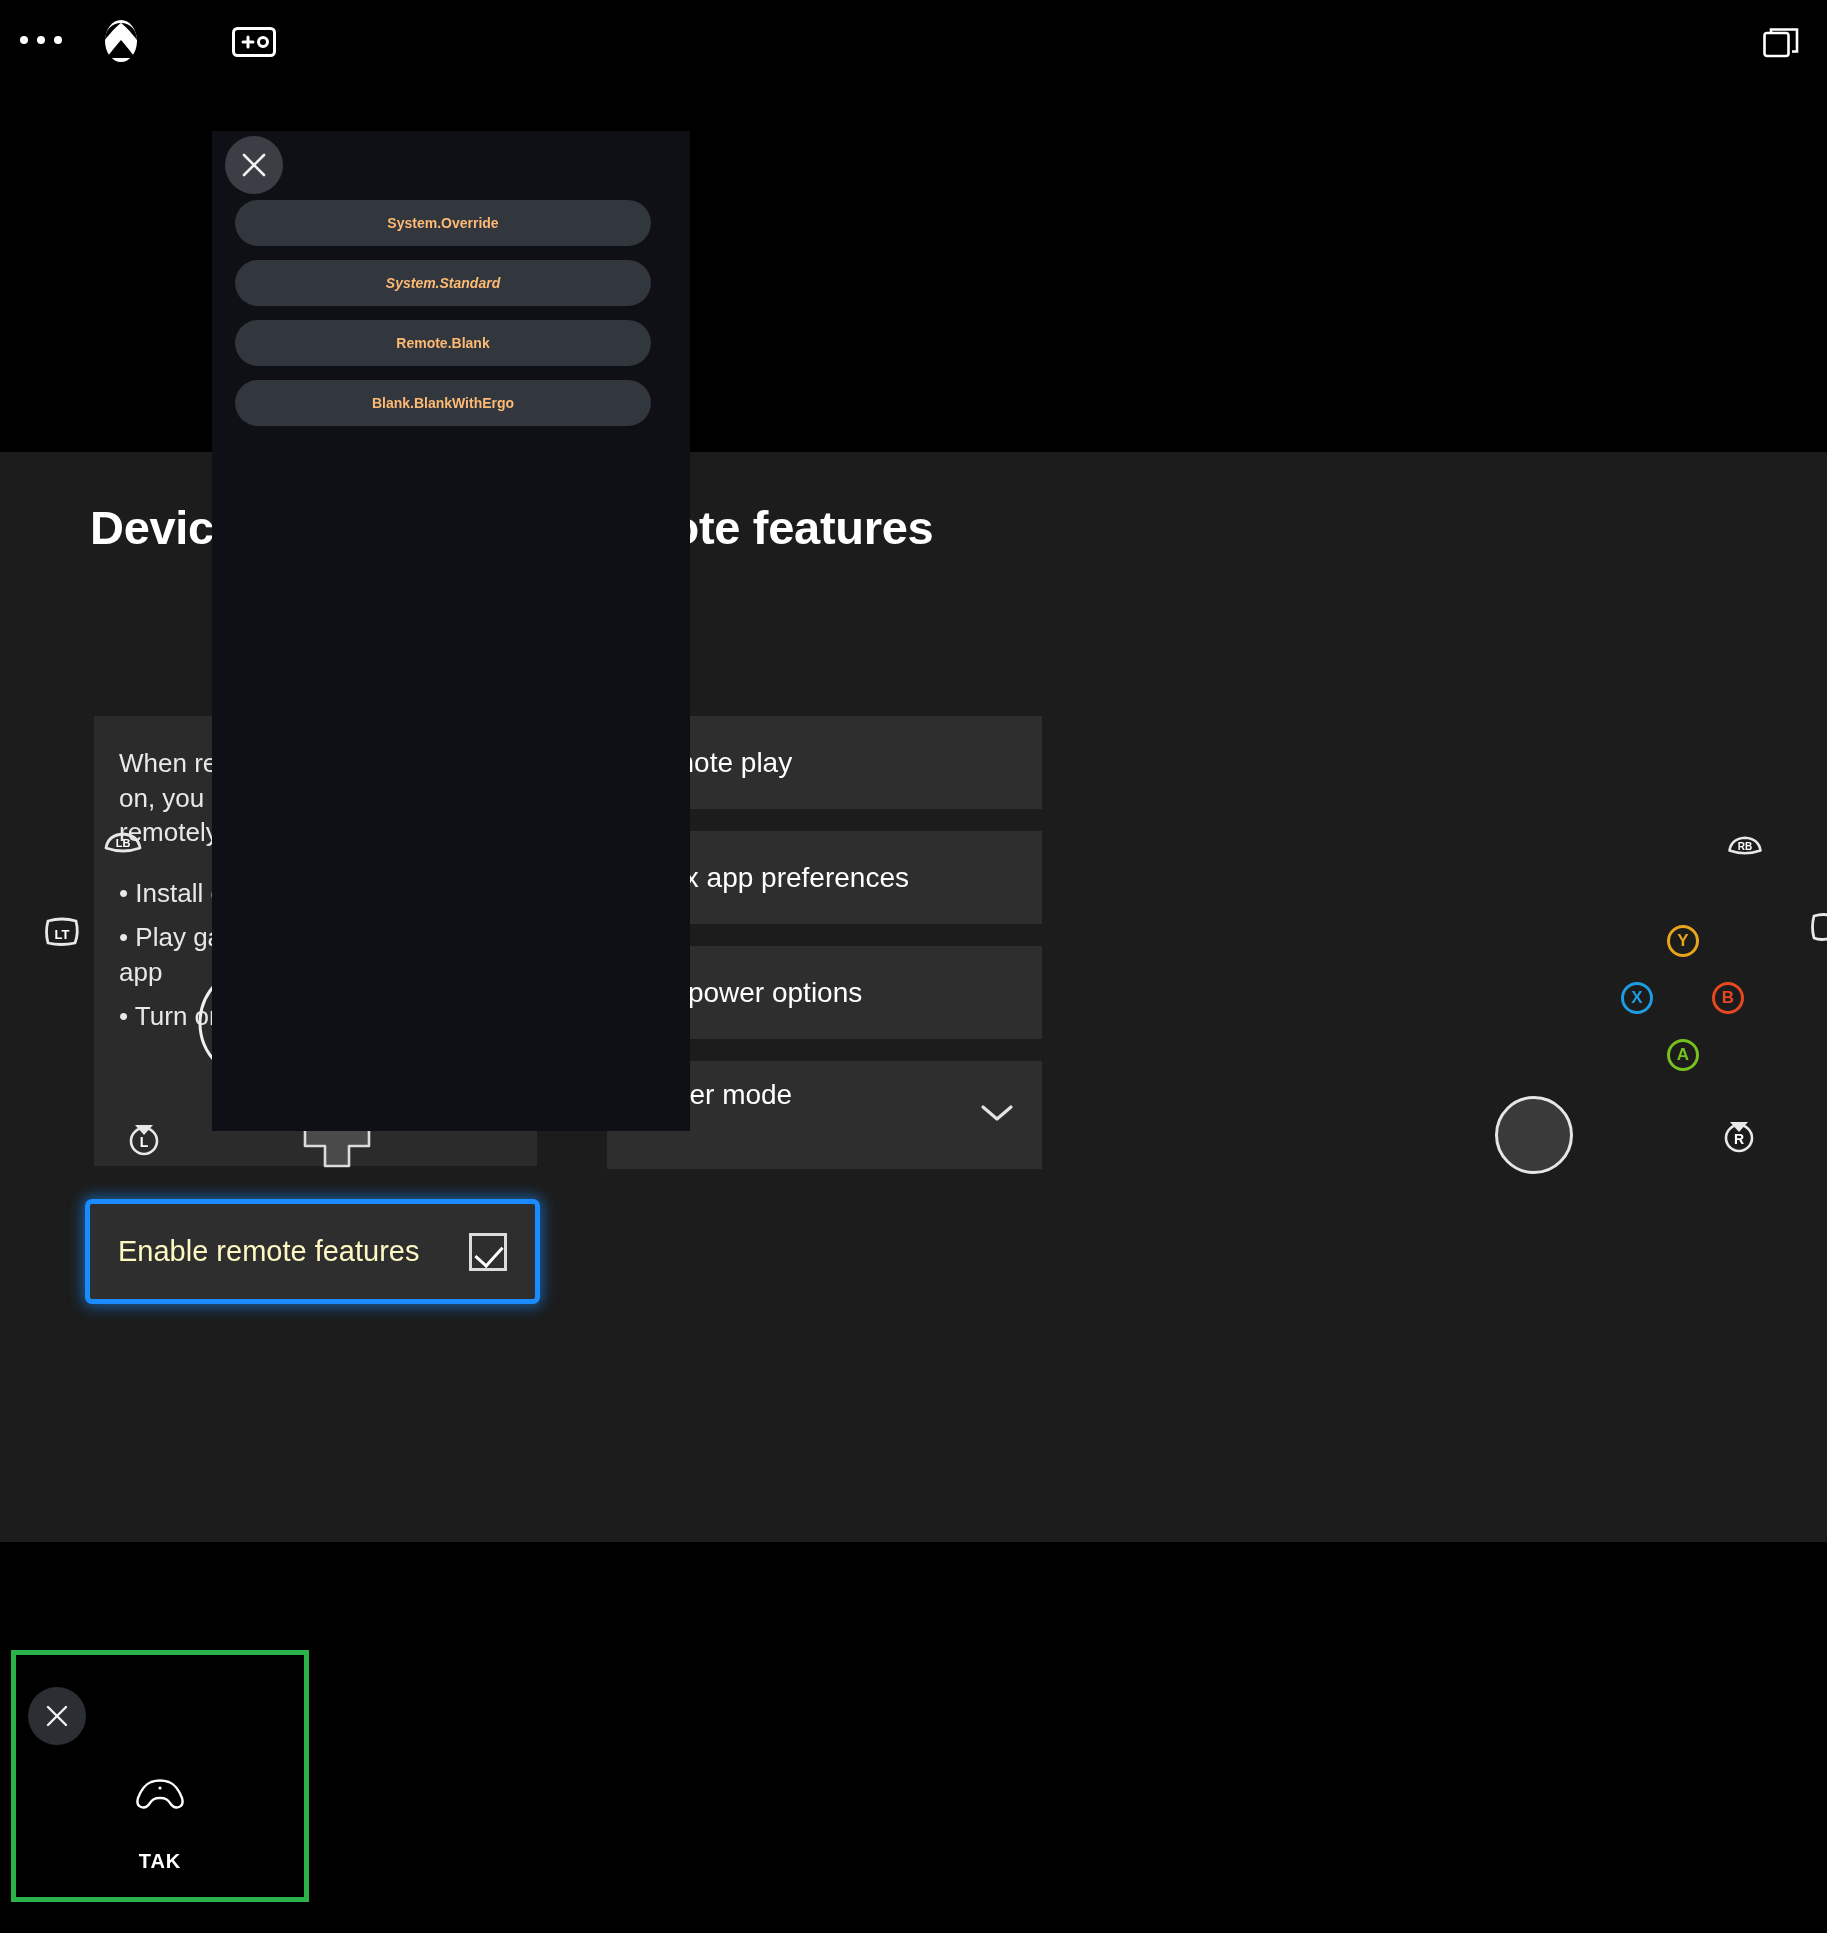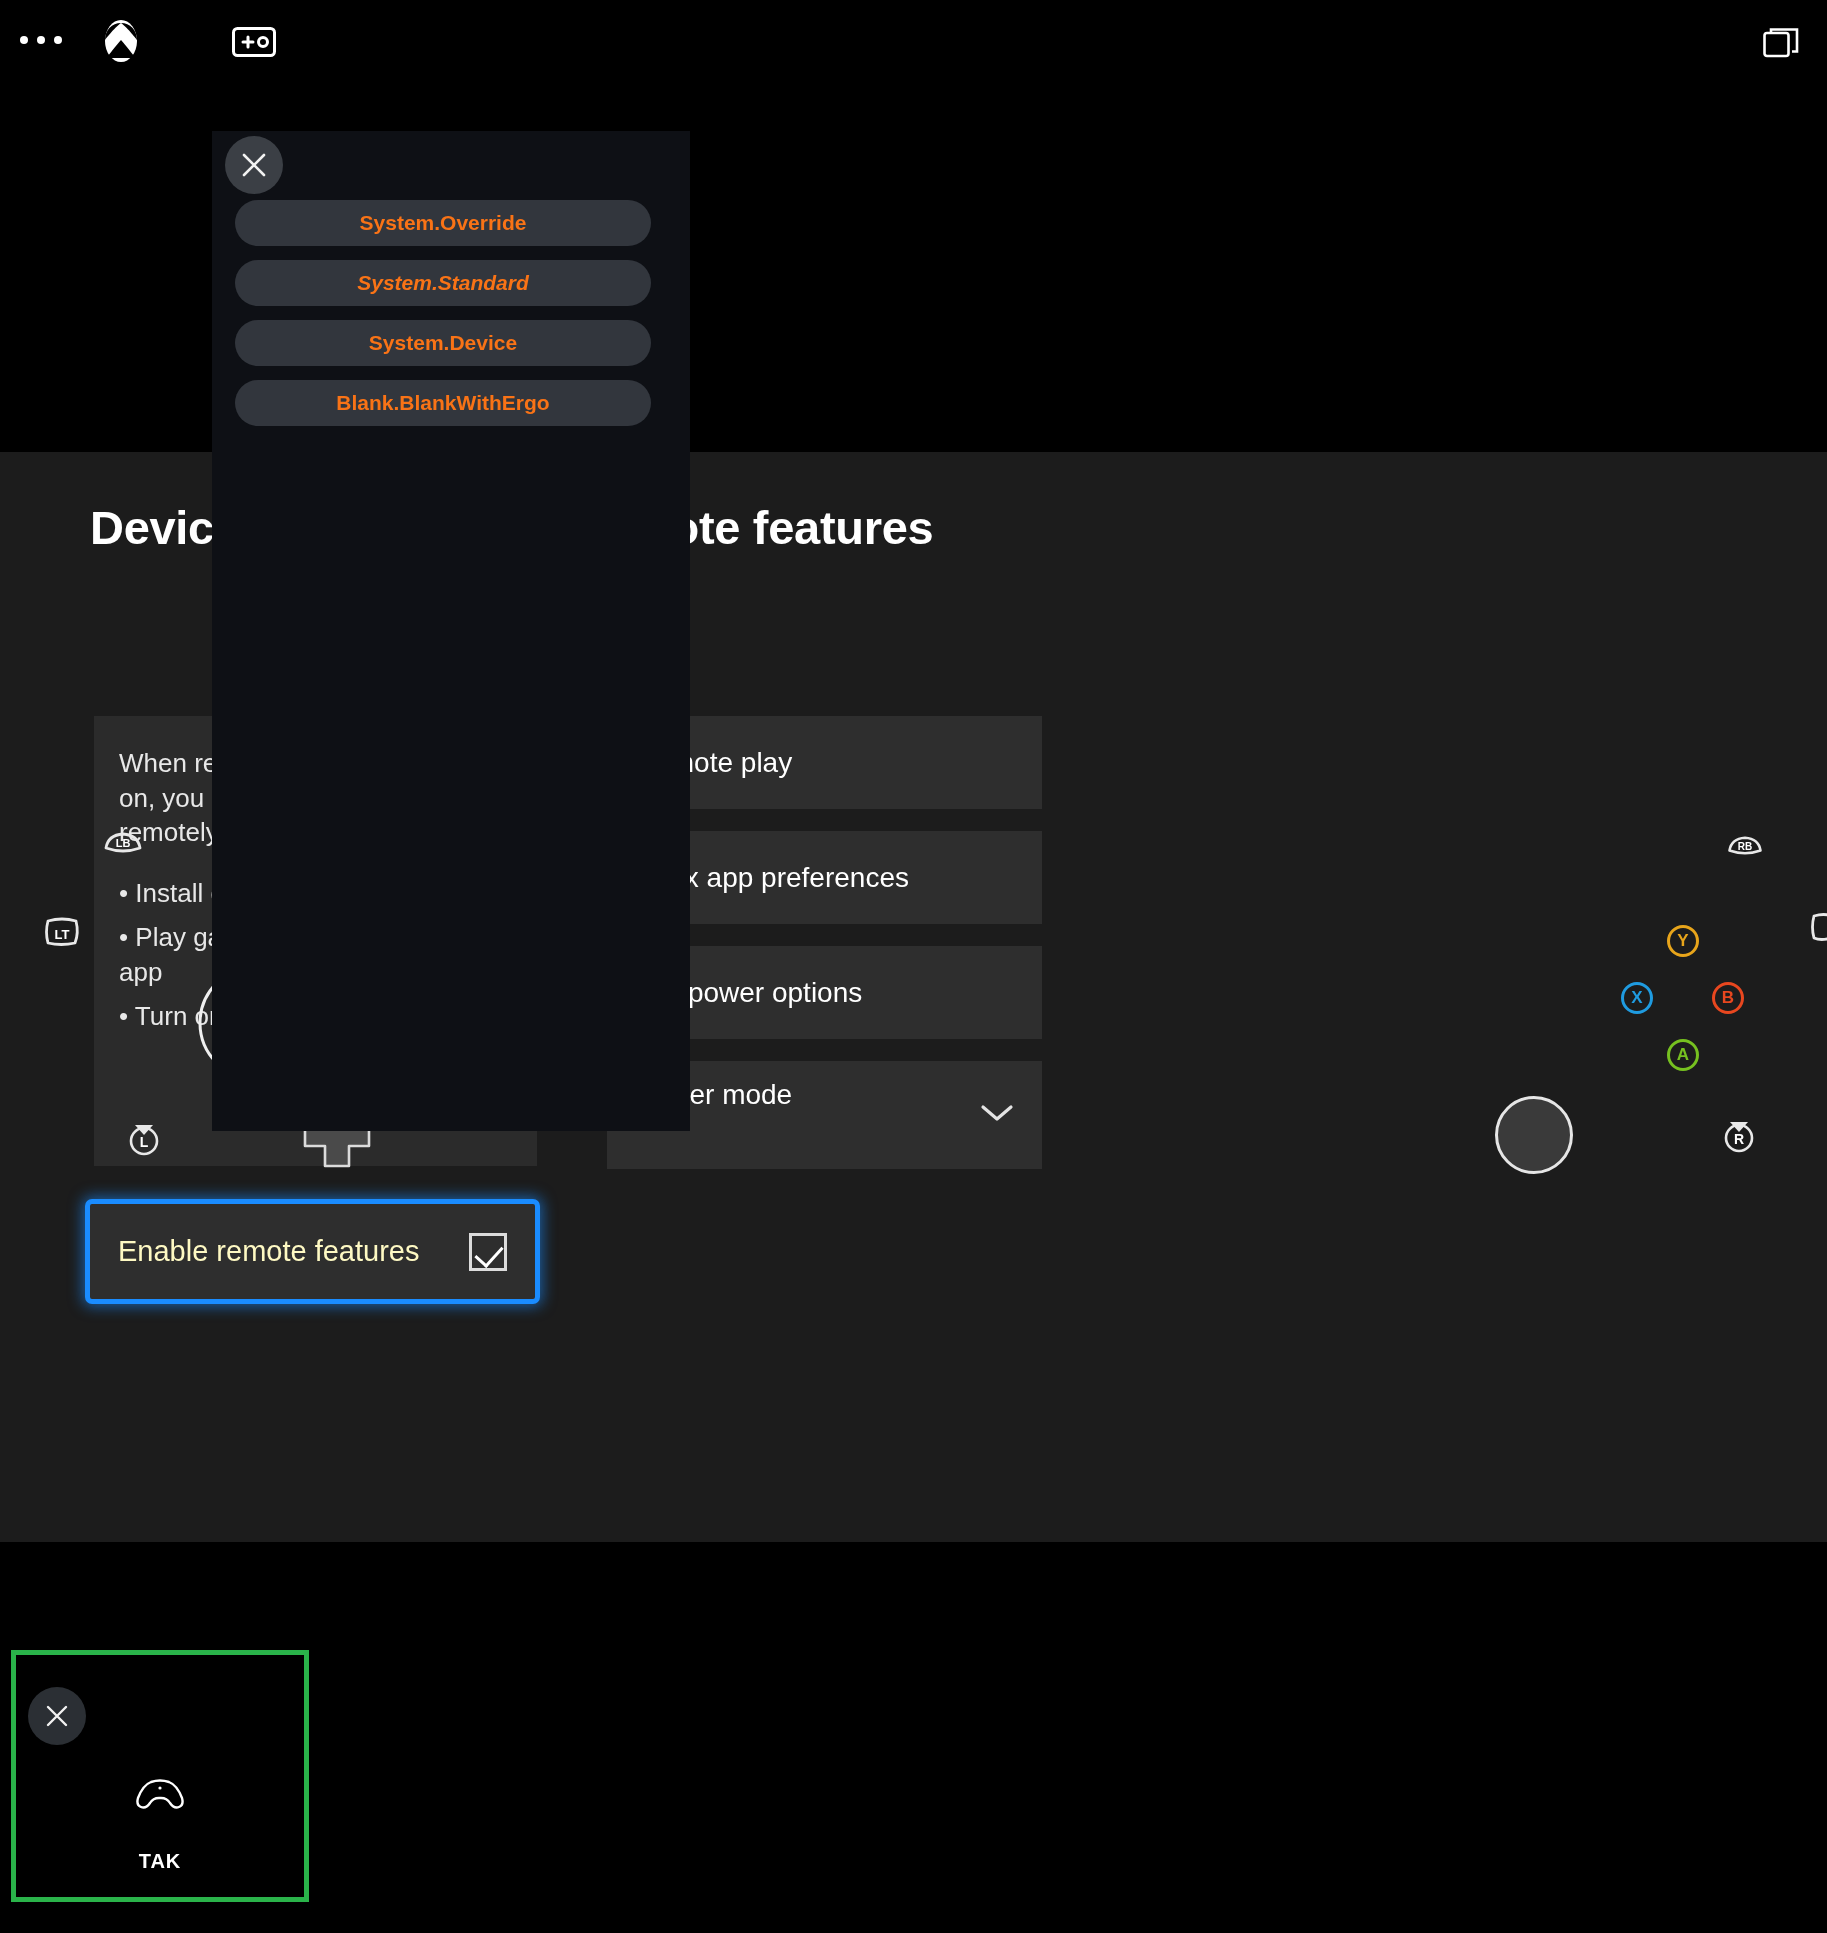--- a/index.html
+++ b/index.html
@@ -68,21 +68,21 @@
   .dpad { width: 68px; height: 44px; }
 
   
   .flyout { position: absolute; left: 212px; top: 131px; width: 478px; height: 1000px;
             background: #0e1015; }
   .flyout-close { position: absolute; left: 225px; top: 136px; width: 58px; height: 58px;
                   border-radius: 50%; background: #3b3f45;
                   display: flex; align-items: center; justify-content: center; }
   .opt { position: absolute; left: 235px; width: 416px; height: 46px; background: #32363d;
          border-radius: 23px; display: flex; align-items: center; justify-content: center;
-         font-size: 21px; font-weight: 700; color: #f97316; text-align: right; }
+         font-size: 14px; font-weight: 700; color: #fdba74; text-align: right; }
 
   
   .connect { position: absolute; left: 11px; top: 1650px; width: 298px; height: 252px;
              background: #000; border: 5px solid #2ab34a; }
   .connect-close { position: absolute; left: 12px; top: 32px; width: 58px; height: 58px;
                    border-radius: 50%; background: #2b2f34;
                    display: flex; align-items: center; justify-content: center; }
   .connect-pad { position: absolute; left: 50%; top: 122px; transform: translateX(-50%); }
   .connect-txt { position: absolute; left: 0; top: 195px; width: 100%; text-align: center;
                  font-size: 20px; font-weight: 700; color: #fff; letter-spacing: 1px; }
@@ -244,21 +244,21 @@
     </svg>
   </div>
 
   <div class="opt" style="top:200px;">
     <span>System.Override</span>
   </div>
   <div class="opt" style="top:260px;font-style:italic;">
     <span>System.Standard</span>
   </div>
   <div class="opt" style="top:320px;">
-    <span>System.Device</span>
+    <span>Remote.Blank</span>
   </div>
   <div class="opt" style="top:380px;">
     <span>Blank.BlankWithErgo</span>
   </div>
 
   <div class="connect">
     <div class="connect-close">
       <svg viewBox="0 0 30 30" width="30" height="30">
         <path d="M6 6 L24 24 M24 6 L6 24" stroke="#f2f2f2" stroke-width="2.4" stroke-linecap="round"></path>
       </svg>

